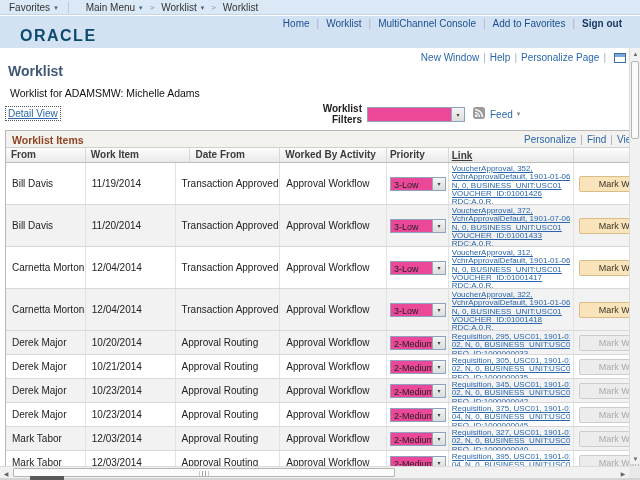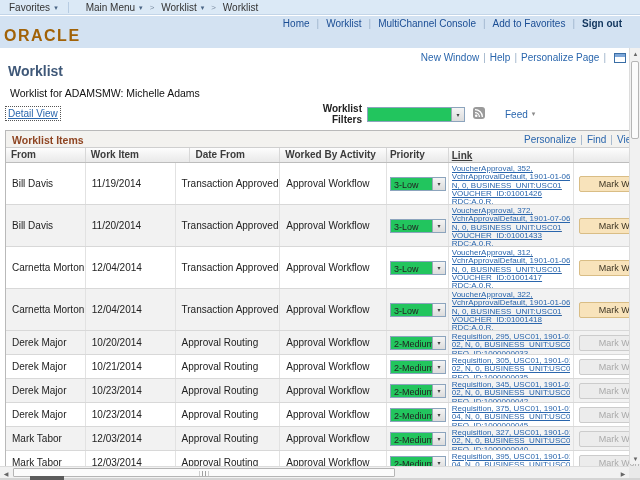--- a/index.html
+++ b/index.html
@@ -16,46 +16,46 @@
   .crumb-div { display:inline-block; width:1px; height:11px; background:#b7cce2; margin:0 8px 0 10px; }
   .crumb-sep { color:#7d8ea2; font-size:8px; margin:0 7px; }
 
   
   .band { position:absolute; top:16px; left:0; width:640px; height:48px; background:#d3e2f2;
     border-bottom:1px solid #c6d8ea; }
   .topnav { position:absolute; top:2px; right:18px; font-size:10px; white-space:nowrap; }
   .topnav a { color:#1a4d94; text-decoration:none; margin:0 7px; }
   .topnav .sep { color:#9db4cc; }
   .topnav .signout { font-weight:bold; color:#12365e; margin-right:0; }
-  .logo { position:absolute; left:4px; top:11px; font-size:16px; font-weight:bold;
-    color:#a16207; letter-spacing:1.5px; }
+  .logo { position:absolute; left:20px; top:11px; font-size:16px; font-weight:bold;
+    color:#0c4a6e; letter-spacing:1.5px; }
 
   
   .content { position:absolute; top:48px; left:0; width:640px; height:432px; background:#fff; }
   .pagelinks { position:absolute; top:4px; right:14px; font-size:10px; white-space:nowrap; }
   .pagelinks a { color:#2a66ad; text-decoration:none; }
   .pagelinks .sep { color:#9ab0c8; margin:0 4px; }
   .grid-ic { display:inline-block; width:12px; height:10px; border:1px solid #3a6ea5;
     background:linear-gradient(#7da7d9 0 3px, #fff 3px),
     repeating-linear-gradient(90deg, transparent 0 3px, #9bb8d6 3px 4px); vertical-align:-2px; margin-left:4px; }
   .page-title { position:absolute; left:8px; top:15px; font-size:14px; font-weight:bold; color:#3f5878; }
   .page-subtitle { position:absolute; left:10px; top:39px; font-size:10.5px; color:#111; }
 
   .detail-view { position:absolute; left:6px; top:59px; font-size:10px; color:#2a66ad;
     text-decoration:underline; outline:1px dotted #555; padding:1px 2px; cursor:pointer; }
 
   .filterrow { position:absolute; left:290px; top:55px; display:flex; align-items:center; }
   .flabel { font-size:10px; font-weight:bold; color:#222; width:72px; text-align:right; }
-  .sel { display:inline-flex; border:1px solid #8ca4bd; background:#22c55e; height:15px; align-items:stretch; }
+  .sel { display:inline-flex; border:1px solid #8ca4bd; background:#ec4899; height:15px; align-items:stretch; }
   .filtersel { width:98px; margin-left:5px; }
   .sel-text { flex:1; font-size:9px; color:#222; padding:2px 3px 0 3px; overflow:hidden; white-space:nowrap; }
   .sel-btn { width:13px; background:linear-gradient(#f4f4f4,#dcdcdc); border-left:1px solid #9aa7b5;
     font-size:6px; color:#444; display:flex; align-items:center; justify-content:center; cursor:pointer; }
   .rss { display:inline-block; margin-left:8px; }
-  .feed { font-size:10px; color:#2a66ad; text-decoration:none; margin-left:20px; }
+  .feed { font-size:10px; color:#2a66ad; text-decoration:none; margin-left:5px; }
   .feed-caret { font-size:7px; color:#8a8a8a; margin-left:4px; }
 
   
   .grid { position:absolute; left:5px; top:82px; width:693px; border:1px solid #b9b9b9; background:#fff; }
   .grid-title-bar { position:relative; height:17px; background:#f3f2ef; border-bottom:1px solid #cfcfcf; }
   .grid-title { position:absolute; left:6px; top:3px; font-size:10.5px; font-weight:bold; color:#8f4522; }
   .grid-tools { position:absolute; left:518px; top:3px; font-size:10px; white-space:nowrap; }
   .grid-tools a { color:#2a66ad; text-decoration:none; }
   .grid-tools .sep { color:#9ab0c8; margin:0 4px; }
 

